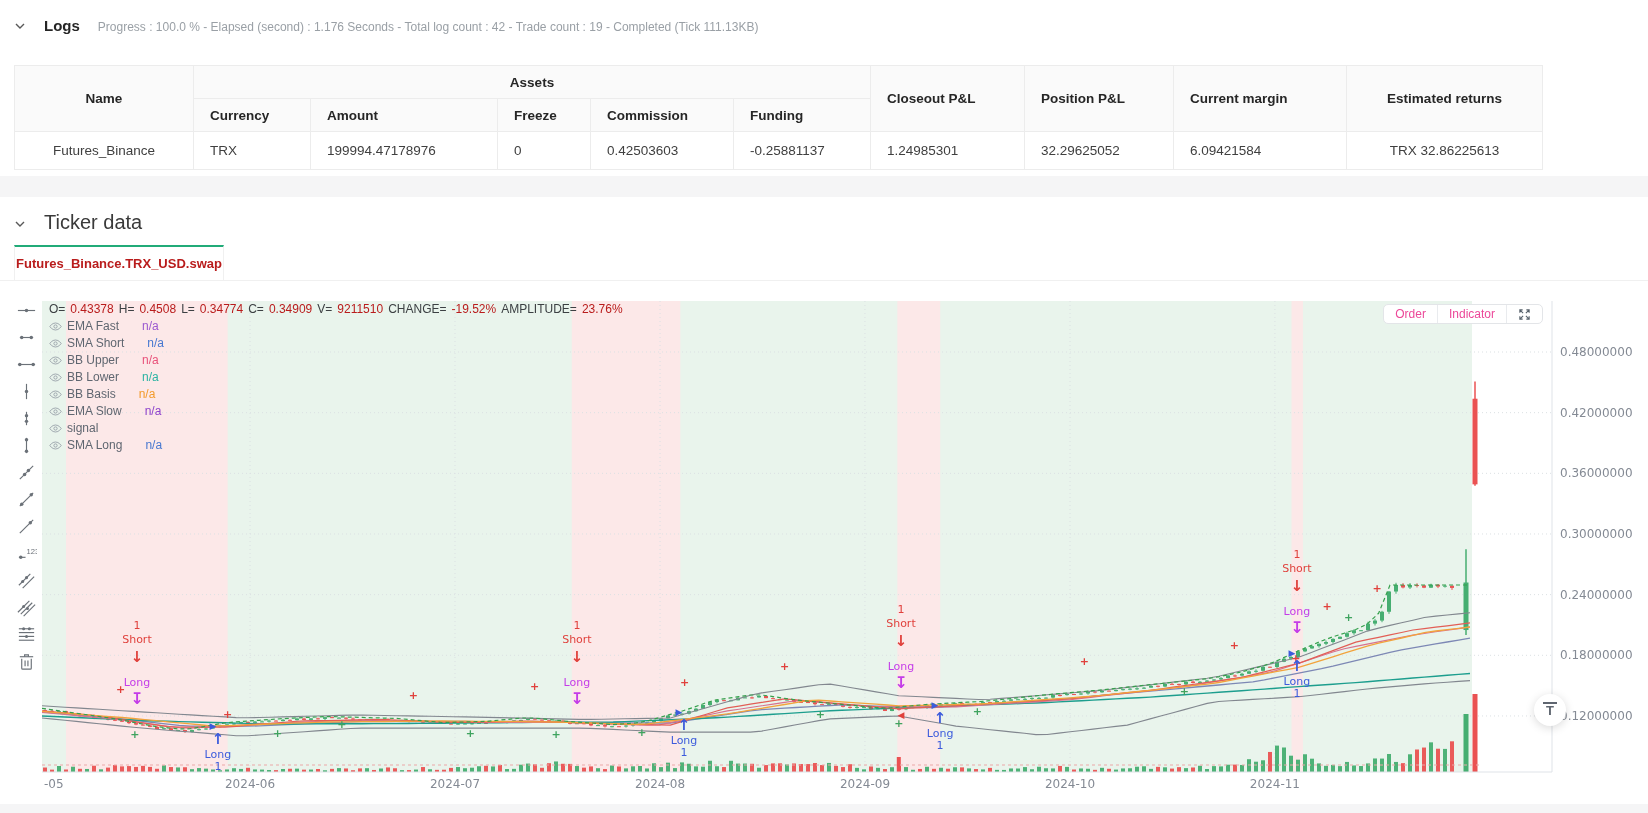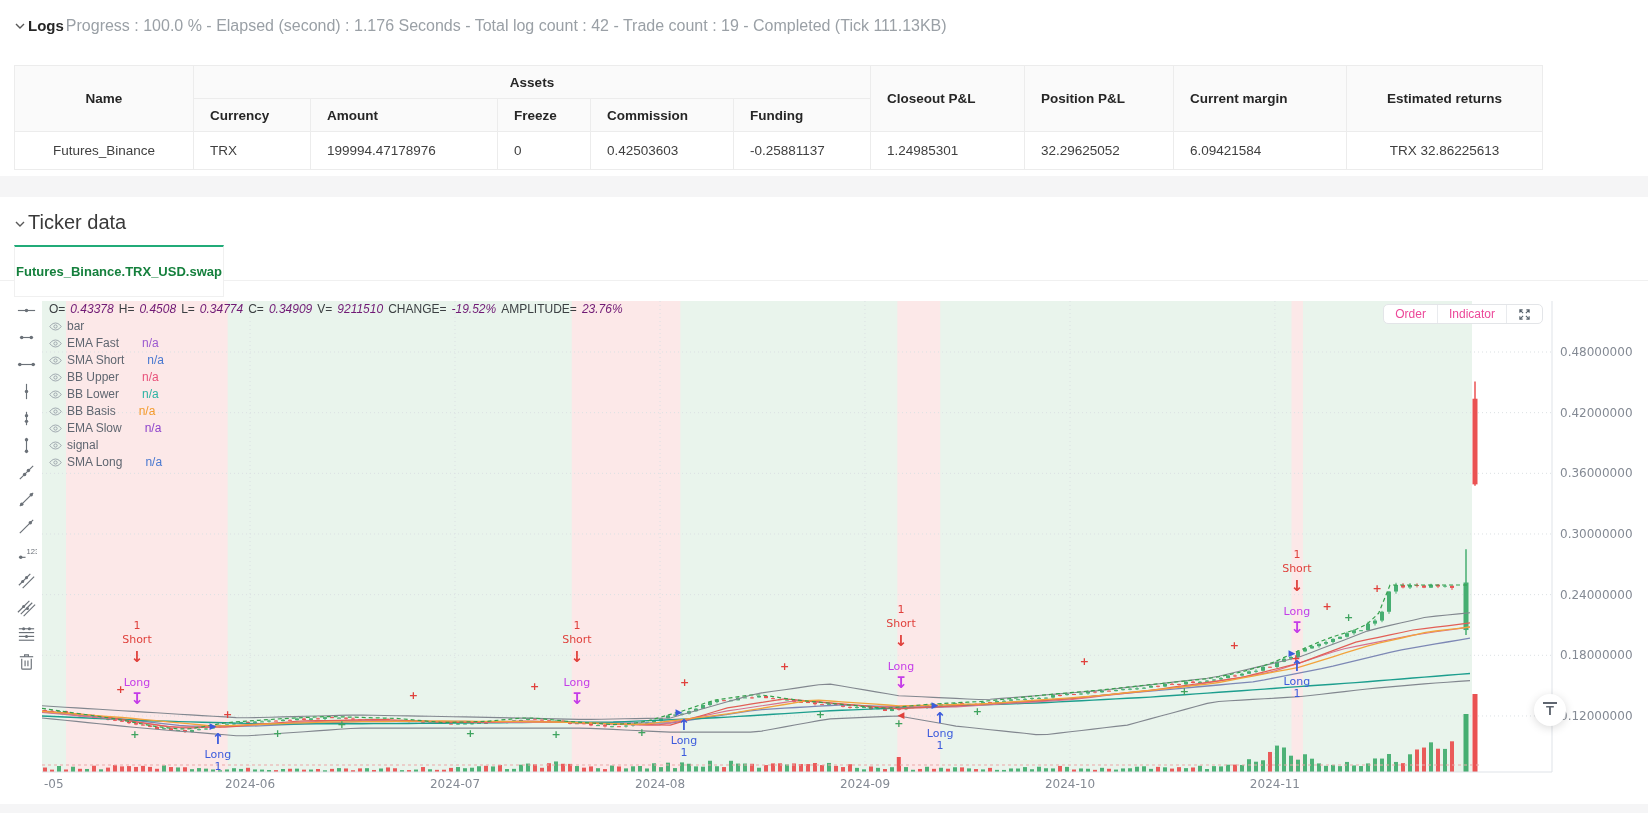--- a/index.html
+++ b/index.html
@@ -1,50 +1,50 @@
 <!DOCTYPE html>
 <html><head>
 <meta charset="utf-8">
 <style>
   * { box-sizing: border-box; margin: 0; padding: 0; }
   html,body { width:1648px; height:813px; background:#fff; overflow:hidden;
     font-family:"Liberation Sans","DejaVu Sans",sans-serif; color:#333; position:relative; }
   .abs { position:absolute; }
 
   
-  .sec-head { display:flex; align-items:baseline; gap:2px; }
+  .sec-head { display:flex; align-items:baseline; gap:18px; }
   .chev { width:12px; height:12px; display:inline-block; position:relative; top:1px; cursor:pointer; }
   .sec-title { font-size:15px; font-weight:700; color:#262626; }
   .sec-title.normal { font-weight:400; font-size:20px; color:#3a3a3a; }
-  .progress-text { font-size:16px; color:#9aa0a6; }
+  .progress-text { font-size:12px; color:#9aa0a6; }
 
   
   table.assets { border-collapse:collapse; table-layout:fixed; background:#fff; }
   table.assets th, table.assets td { border:1px solid #ececec; font-size:13.5px; padding:6px 16px; }
   table.assets th { background:#fafafa; color:#262626; font-weight:700; text-align:left; }
   table.assets th.center { text-align:center; }
   table.assets td { color:#404040; height:38px; }
   table.assets td.center { text-align:center; }
 
   .gray-band { background:#f5f5f6; width:1648px; }
 
   
   .tabbar-line { border-bottom:1px solid #f0f0f0; width:1648px; }
-  .ticker-tab { width:210px; height:52px; background:#fff; border:1px solid #f0f0f0; border-top:2px solid #21ab78;
-    color:#15803d; font-size:13px; font-weight:700; display:flex; align-items:center; justify-content:center; cursor:pointer; }
+  .ticker-tab { width:210px; height:36px; background:#fff; border:1px solid #f0f0f0; border-top:2px solid #21ab78;
+    color:#b91c1c; font-size:13px; font-weight:700; display:flex; align-items:center; justify-content:center; cursor:pointer; }
 
   
   #chart-wrap { top:291px; left:0; width:1648px; height:500px; }
   #chart-svg { position:absolute; top:0; left:0; }
   #draw-toolbar { position:absolute; left:13px; top:8px; width:30px; display:flex; flex-direction:column; gap:5px; }
   .tool-btn { width:26px; height:22px; display:flex; align-items:center; justify-content:center; cursor:pointer; border-radius:3px; }
 
   #legend { position:absolute; left:49px; top:10px; font-size:12px; color:#5f6670; line-height:17.5px; }
   #ohlc-row span.k { color:#3c4043; }
-  #ohlc-row span.v { color:#701a75;font-style:italic; }
+  #ohlc-row span.v { color:#b91c1c; }
   .leg-row { display:flex; align-items:center; gap:5px; height:17px; }
   .leg-row .eye { cursor:pointer; display:inline-flex; }
   .leg-val { margin-left:18px; }
 
   #chart-btns { position:absolute; top:13px; right:105px; display:flex; align-items:stretch;
     border:1px solid #e3e5e8; border-radius:5px; background:#fff; font-size:12px; color:#ec4899; height:20px; }
   #chart-btns .cbtn { padding:3px 11px; cursor:pointer; display:flex; align-items:center; }
   #chart-btns .cbtn + .cbtn { border-left:1px solid #e9ebee; }
 
   #backtop { position:absolute; right:82px; top:403px; width:32px; height:32px; border-radius:50%;
@@ -982,30 +982,20 @@
         <span class="v">23.76% </span>
       </div>
     <div id="indicator-rows">
         <div class="leg-row">
           <span class="eye">
       <svg width="13" height="13" viewBox="0 0 24 24">
               <path d="M1.5 12s4-6.5 10.5-6.5S22.5 12 22.5 12s-4 6.5-10.5 6.5S1.5 12 1.5 12z" fill="none" stroke="#9aa2aa" stroke-width="1.7"></path>
               <circle cx="12" cy="12" r="3" fill="none" stroke="#9aa2aa" stroke-width="1.7"></circle>
             </svg>
           </span>
-    <span>bar</span>
-    <span class="leg-val" style="color:#5f6670"></span>
-        </div>
-        <div class="leg-row">
-          <span class="eye">
-      <svg width="13" height="13" viewBox="0 0 24 24">
-              <path d="M1.5 12s4-6.5 10.5-6.5S22.5 12 22.5 12s-4 6.5-10.5 6.5S1.5 12 1.5 12z" fill="none" stroke="#9aa2aa" stroke-width="1.7"></path>
-              <circle cx="12" cy="12" r="3" fill="none" stroke="#9aa2aa" stroke-width="1.7"></circle>
-            </svg>
-          </span>
     <span>EMA Fast</span>
     <span class="leg-val" style="color:#9b59d0">n/a</span>
         </div>
         <div class="leg-row">
           <span class="eye">
       <svg width="13" height="13" viewBox="0 0 24 24">
               <path d="M1.5 12s4-6.5 10.5-6.5S22.5 12 22.5 12s-4 6.5-10.5 6.5S1.5 12 1.5 12z" fill="none" stroke="#9aa2aa" stroke-width="1.7"></path>
               <circle cx="12" cy="12" r="3" fill="none" stroke="#9aa2aa" stroke-width="1.7"></circle>
             </svg>
           </span>

